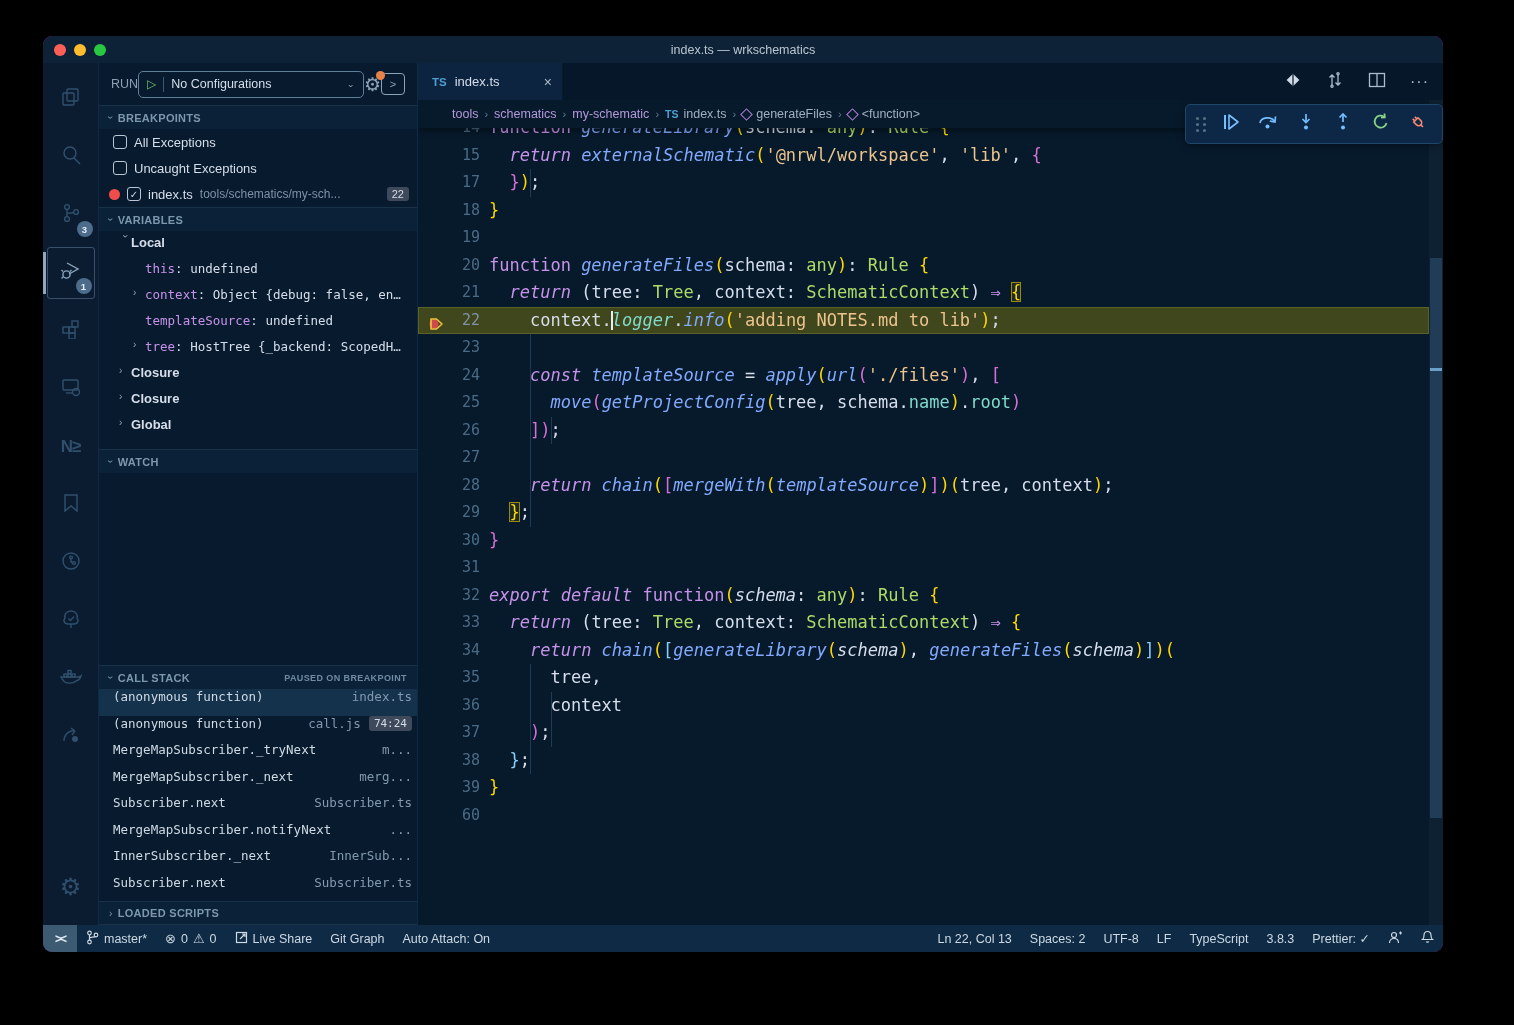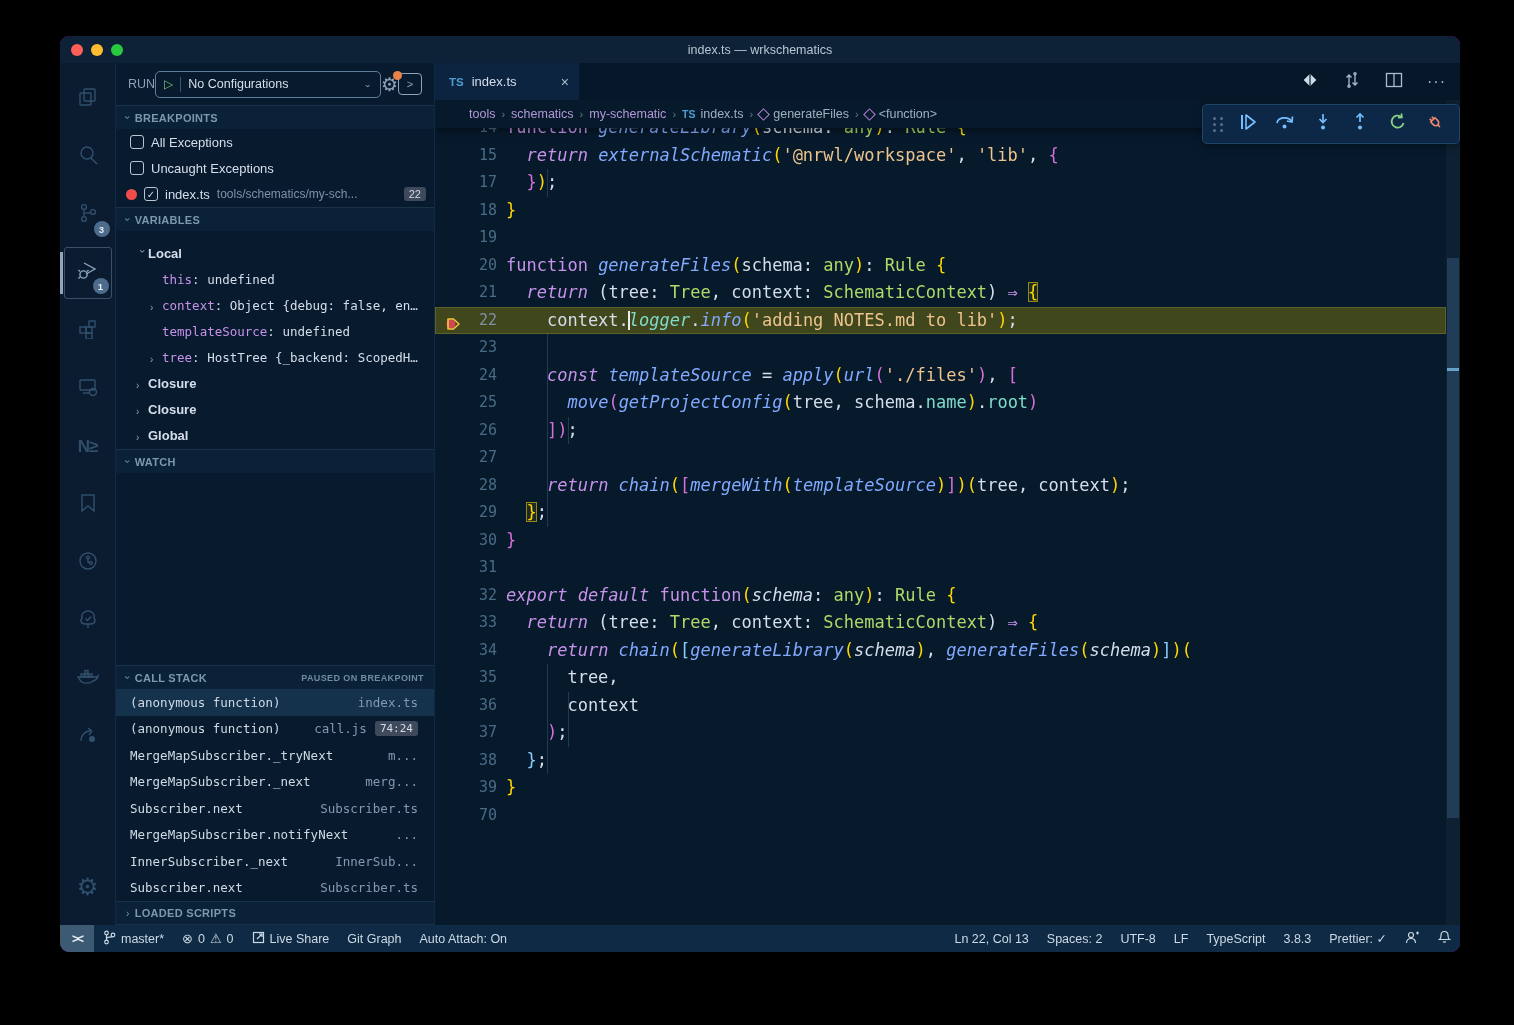--- a/index.html
+++ b/index.html
@@ -1,18 +1,18 @@
 <!DOCTYPE html>
 <html><head>
 <meta charset="utf-8">
 <style>
   * { margin:0; padding:0; box-sizing:border-box; }
   html,body { width:1514px; height:1025px; background:#000; overflow:hidden;
     font-family:"Liberation Sans", sans-serif; }
-  .window { position:absolute; left:60px; top:36px; width:1400px; height:916px;
+  .window { position:absolute; left:43px; top:36px; width:1400px; height:916px;
     background:#a21caf; border-radius:9px; overflow:hidden; display:flex; flex-direction:column; }
 
   
   .titlebar { height:27px; background:#0d2137; position:relative; flex:none;
     display:flex; align-items:center; justify-content:center; }
   .traffic { position:absolute; left:11px; top:8px; display:flex; gap:8px; }
   .tl { width:12px; height:12px; border-radius:50%; }
   .tl.red{background:#ff5f57} .tl.yel{background:#febc2e} .tl.grn{background:#28c840}
   .win-title { font-size:12.5px; color:#b9c6d2; }
 
@@ -58,30 +58,30 @@
 
   .bp-row { height:26px; display:flex; align-items:center; padding-left:14px; gap:7px; cursor:pointer;}
   .bp-dot { width:11px; height:11px; border-radius:50%; background:#f14c4c; flex:none; margin-left:-4px;}
   .cb { width:14px; height:14px; border:1.6px solid #b9c6d2; border-radius:3px; flex:none;
     display:flex; align-items:center; justify-content:center; font-size:10px; color:#cdd9e4;}
   .bp-label { color:#d6deeb; white-space:nowrap;}
   .bp-path { color:#7b92a8; font-size:12px; white-space:nowrap; overflow:hidden; text-overflow:ellipsis; flex:1;}
   .badge { background:#3e4a5c; color:#d3dce5; border-radius:3px; font-size:11px; padding:1px 5px; flex:none; margin-right:8px;}
 
   .vars-body { padding:4px 0 6px; }
-  .var-row { height:26px; display:flex; align-items:flex-end; font-family:"DejaVu Sans Mono", monospace;
+  .var-row { height:26px; display:flex; align-items:flex-start; font-family:"DejaVu Sans Mono", monospace;
     font-size:12.5px; white-space:nowrap; overflow:hidden; cursor:pointer;}
   .var-row .chev, .frame .chev { color:#8da3b8; font-size:10px; width:12px; flex:none; font-family:"Liberation Sans",sans-serif;}
   .scope-label { font-family:"Liberation Sans",sans-serif; font-weight:bold; color:#d6deeb; font-size:13px;}
   .var-name { color:#c792ea; }
   .var-value { color:#d6deeb; }
 
   .watch-body { flex:1; min-height:0; }
 
-  .frame { height:26.5px; display:flex; align-items:center; padding:0 16px 0 14px;
+  .frame { height:26.5px; display:flex; align-items:flex-start; padding:0 5px 0 14px;
     font-family:"DejaVu Sans Mono", monospace; font-size:12.5px; cursor:pointer; }
   .frame.selected { background:#15324d; }
   .frame-fn { color:#cfdae4; white-space:nowrap; overflow:hidden; text-overflow:ellipsis;}
   .frame-file { margin-left:auto; color:#8299ae; padding-left:10px; white-space:nowrap; flex:none;}
   .frame .badge { margin:0 0 0 8px; }
 
   
   .editor { flex:1; display:flex; flex-direction:column; background:#071a2c; min-width:0;}
   .tabbar { height:37px; flex:none; background:#06172a; display:flex; position:relative;}
   .tab { width:145px; background:#0c2440; display:flex; align-items:center; gap:8px; padding:0 10px 0 14px;
@@ -436,21 +436,21 @@
             <div class="code-line"><span class="ln">30</span><span class="ct"><span class="tok-pb">}</span></span></div>
             <div class="code-line"><span class="ln">31</span><span class="ct"></span></div>
             <div class="code-line"><span class="ln">32</span><span class="ct"><span class="tok-mi">export default </span><span class="tok-m">function</span><span class="tok-pa">(</span><span class="tok-wi">schema</span><span class="tok-w">: </span><span class="tok-ty">any</span><span class="tok-pa">)</span><span class="tok-w">: </span><span class="tok-ty">Rule </span><span class="tok-pa">{</span></span></div>
             <div class="code-line"><span class="ln">33</span><span class="ct"><span class="tok-w">  </span><span class="tok-mi">return </span><span class="tok-w">(tree: </span><span class="tok-ty">Tree</span><span class="tok-w">, context: </span><span class="tok-ty">SchematicContext</span><span class="tok-w">) </span><span class="tok-m">⇒ </span><span class="tok-pa">{</span></span></div>
             <div class="code-line"><span class="ln">34</span><span class="ct"><span class="tok-w">    </span><span class="tok-mi">return </span><span class="tok-fn">chain</span><span class="tok-pa">(</span><span class="tok-pc">[</span><span class="tok-fn">generateLibrary</span><span class="tok-pa">(</span><span class="tok-wi">schema</span><span class="tok-pa">)</span><span class="tok-w">, </span><span class="tok-fn">generateFiles</span><span class="tok-pa">(</span><span class="tok-wi">schema</span><span class="tok-pa">)</span><span class="tok-pc">]</span><span class="tok-pa">)(</span></span></div>
             <div class="code-line"><span class="ln">35</span><span class="ct"><span class="tok-w">      tree,</span></span></div>
             <div class="code-line"><span class="ln">36</span><span class="ct"><span class="tok-w">      context</span></span></div>
             <div class="code-line"><span class="ln">37</span><span class="ct"><span class="tok-w">    </span><span class="tok-pb">)</span><span class="tok-w">;</span></span></div>
             <div class="code-line"><span class="ln">38</span><span class="ct"><span class="tok-w">  </span><span class="tok-pc">}</span><span class="tok-w">;</span></span></div>
             <div class="code-line"><span class="ln">39</span><span class="ct"><span class="tok-pa">}</span></span></div>
-            <div class="code-line"><span class="ln">70</span><span class="ct"></span></div>
+            <div class="code-line"><span class="ln">60</span><span class="ct"></span></div>
             <div class="guide" style="left: 112.46px; top: 55px; height: 27.5px;"></div>
             <div class="guide" style="left: 112.46px; top: 220px; height: 192.5px;"></div>
             <div class="guide" style="left: 132.92px; top: 302.5px; height: 27.5px;"></div>
             <div class="guide" style="left: 112.46px; top: 550px; height: 110px;"></div>
             <div class="guide" style="left: 132.92px; top: 577.5px; height: 55px;"></div>
           </div>
 
         <div class="breadcrumbs" id="breadcrumbs">
             <span class="bc folder">
               <span>tools</span>

